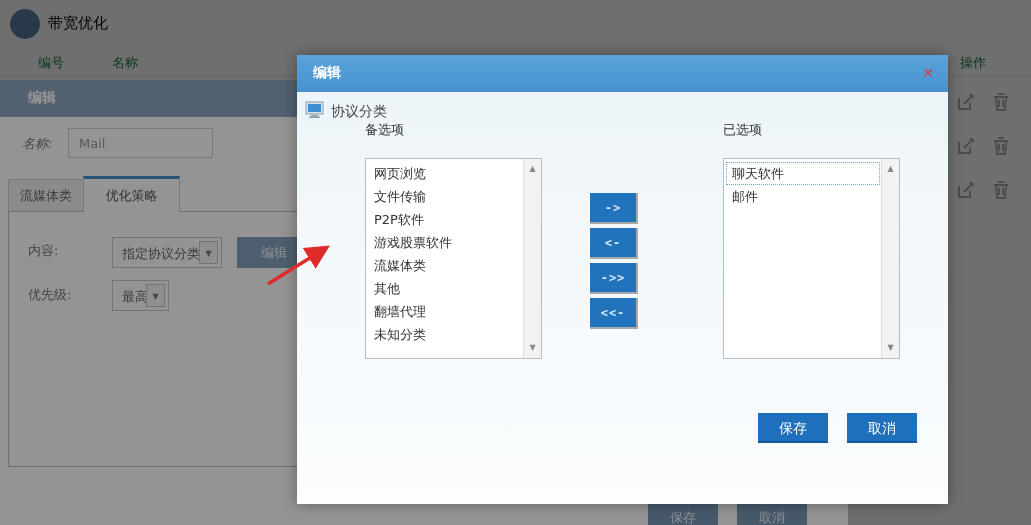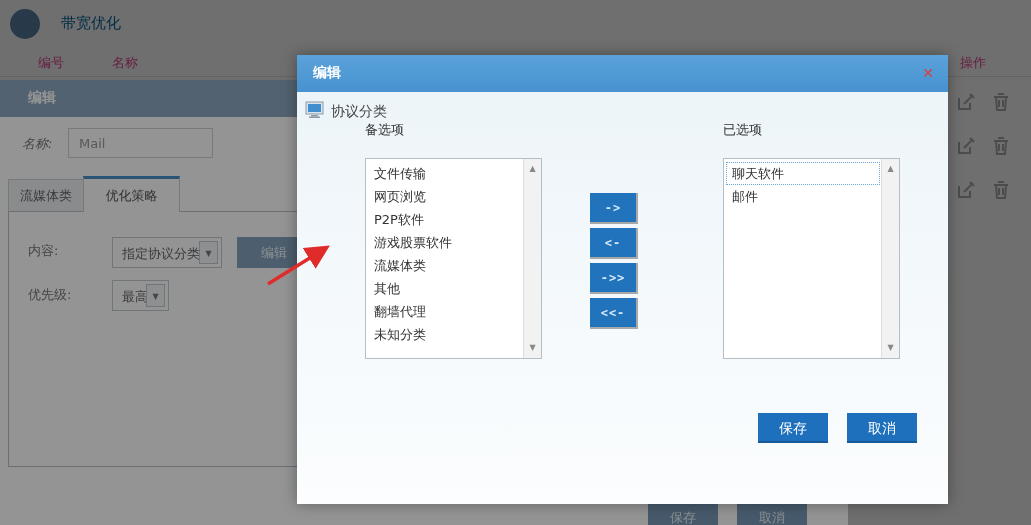--- a/index.html
+++ b/index.html
@@ -5,22 +5,22 @@
   html,body{margin:0;padding:0;}
   body{
     width:1031px;height:525px;position:relative;overflow:hidden;
     font-family:"DejaVu Sans","Liberation Sans",sans-serif;
     background:#ffffff;
   }
   
   .page{position:absolute;inset:0;background:#fff;z-index:0;}
   .logo{position:absolute;left:10px;top:9px;width:30px;height:30px;border-radius:50%;
     background:#5e87a8;}
-  .page-title{position:absolute;left:48px;top:14px;font-size:15px;color:#0369a1;margin-left:13px;}
-  .th{position:absolute;top:54px;font-size:13px;color:#ec4899;}
+  .page-title{position:absolute;left:48px;top:14px;font-size:15px;color:#000000;}
+  .th{position:absolute;top:54px;font-size:13px;color:#15803d;}
   .th-id{left:38px;} .th-name{left:112px;} .th-actions{left:960px;font-family:Liberation Mono, monospace;}
   .thead-line{position:absolute;left:0;top:76px;width:1031px;height:1px;background:#e3e3e3;}
   .action-row{position:absolute;left:956px;width:70px;height:22px;}
   .action-row svg{position:absolute;top:0;}
   
   .overlay1{position:absolute;inset:0;background:rgba(0,0,0,0.25);z-index:1;}
   .overlay2{position:absolute;inset:0;background:rgba(0,0,0,0.42);z-index:3;}
   
   .bg-dialog{position:absolute;left:0;top:80px;width:848px;height:460px;background:#ffffff;z-index:2;}
   .bg-dialog-header{position:absolute;left:0;top:0;width:100%;height:37px;background:#8fa9c2;}
@@ -173,22 +173,22 @@
       <rect x="4" y="15.5" width="11" height="1.5" fill="#8a9aa6"></rect>
     </svg>
     <span class="section-title">协议分类</span>
   </div>
 
   <span class="col-label lbl-available">备选项</span>
   <span class="col-label lbl-selected">已选项</span>
 
   <div class="listbox listbox-left">
     <ul class="lb-items">
+      <li>网页浏览</li>
       <li>文件传输</li>
-      <li>网页浏览</li>
       <li>P2P软件</li>
       <li>游戏股票软件</li>
       <li>流媒体类</li>
       <li>其他</li>
       <li>翻墙代理</li>
       <li>未知分类</li>
     </ul>
     <div class="lb-scroll">
       <div class="sb-up">▲</div>
       <div class="sb-down">▼</div>

